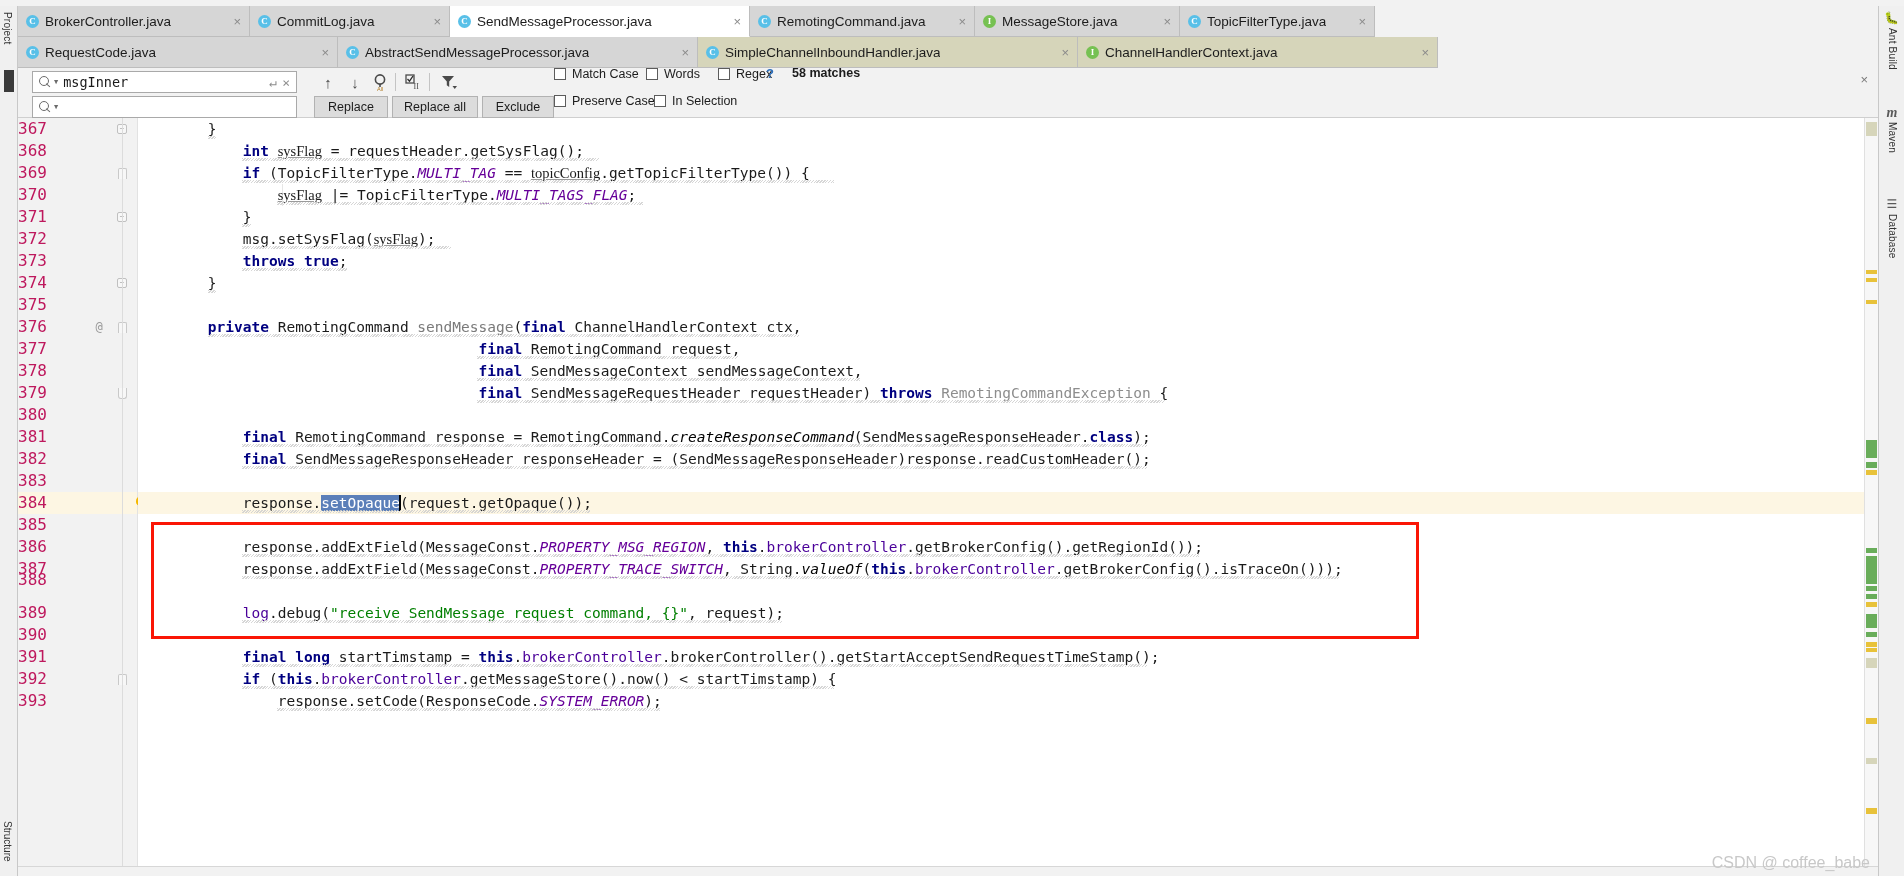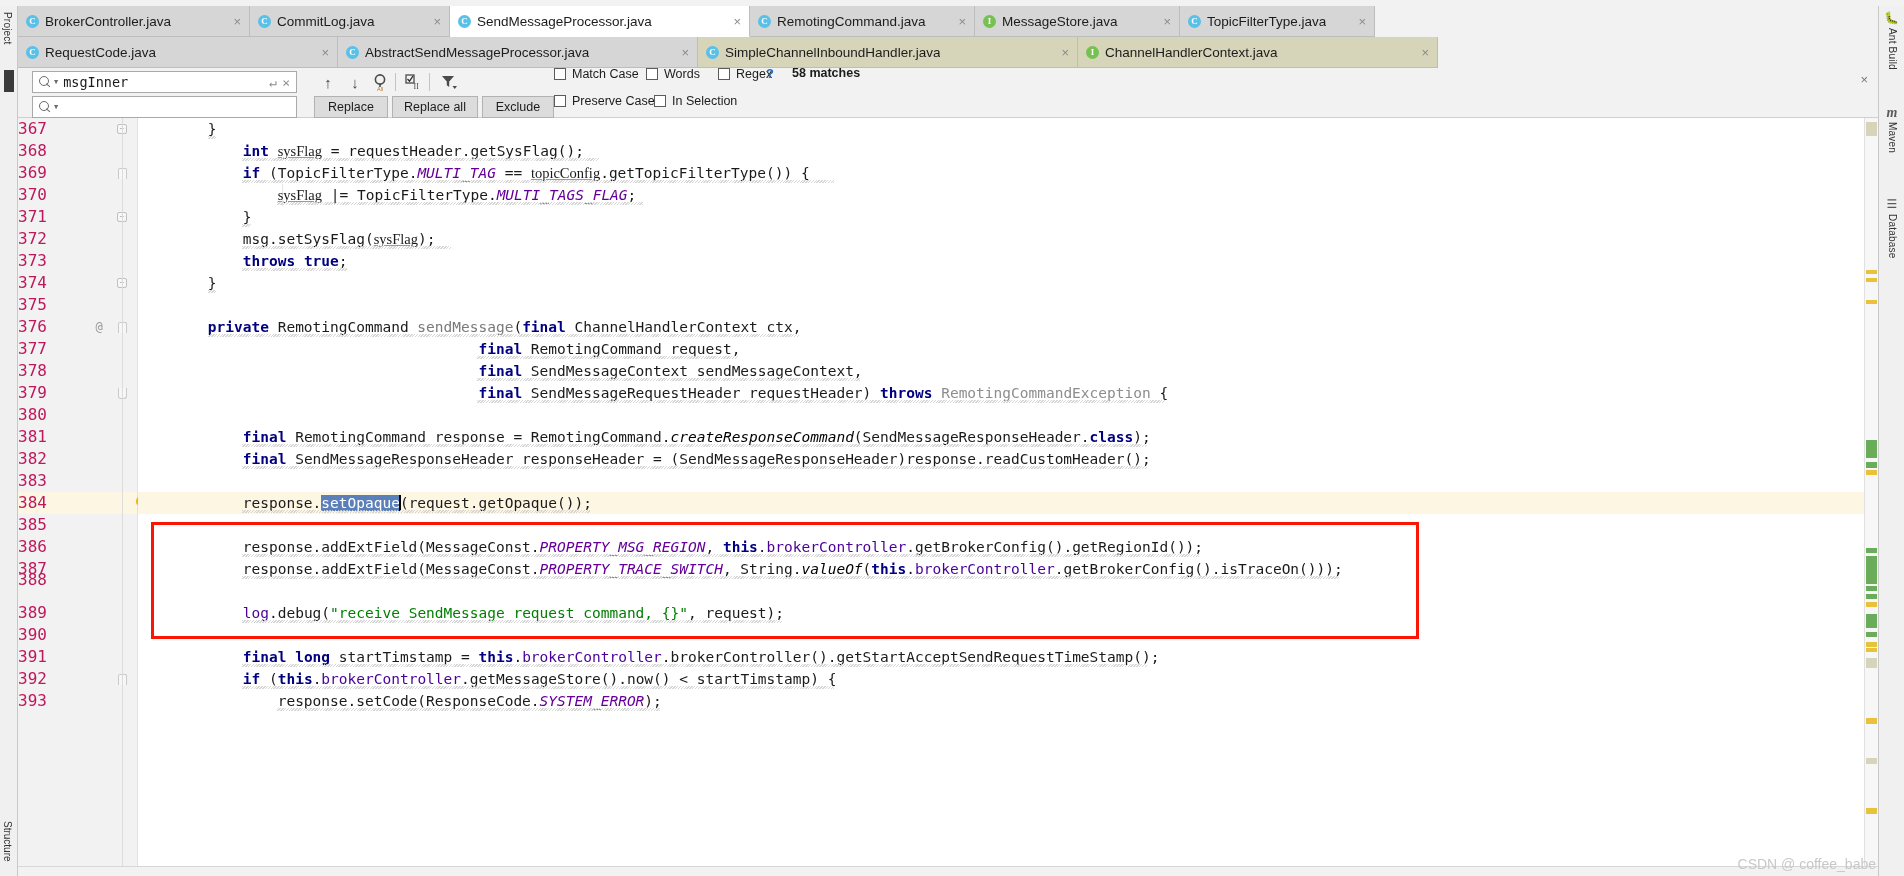--- a/index.html
+++ b/index.html
@@ -286,22 +286,22 @@
   
   .marker-gutter {
     position: absolute; right: 26px; top: 118px;
     width: 14px; height: 758px; background: #f7f7f7;
     border-left: 1px solid #e0e0e0;
   }
   .mk { position: absolute; left: 1px; width: 11px; }
 
   
   #watermark {
-    position: absolute; right: 28px; bottom: 4px;
-    font-size: 14px; color: #c8c8c8;
+    position: absolute; right: 34px; bottom: 4px;
+    font-size: 16px; color: #c8c8c8;
   }
 
   
   .bottom-sliver {
     position: absolute; left: 18px; bottom: 0; width: 1860px; height: 10px;
     background: #f2f2f2; border-top: 1px solid #d7d7d7;
   }
 </style>
 </head>
 <body>

